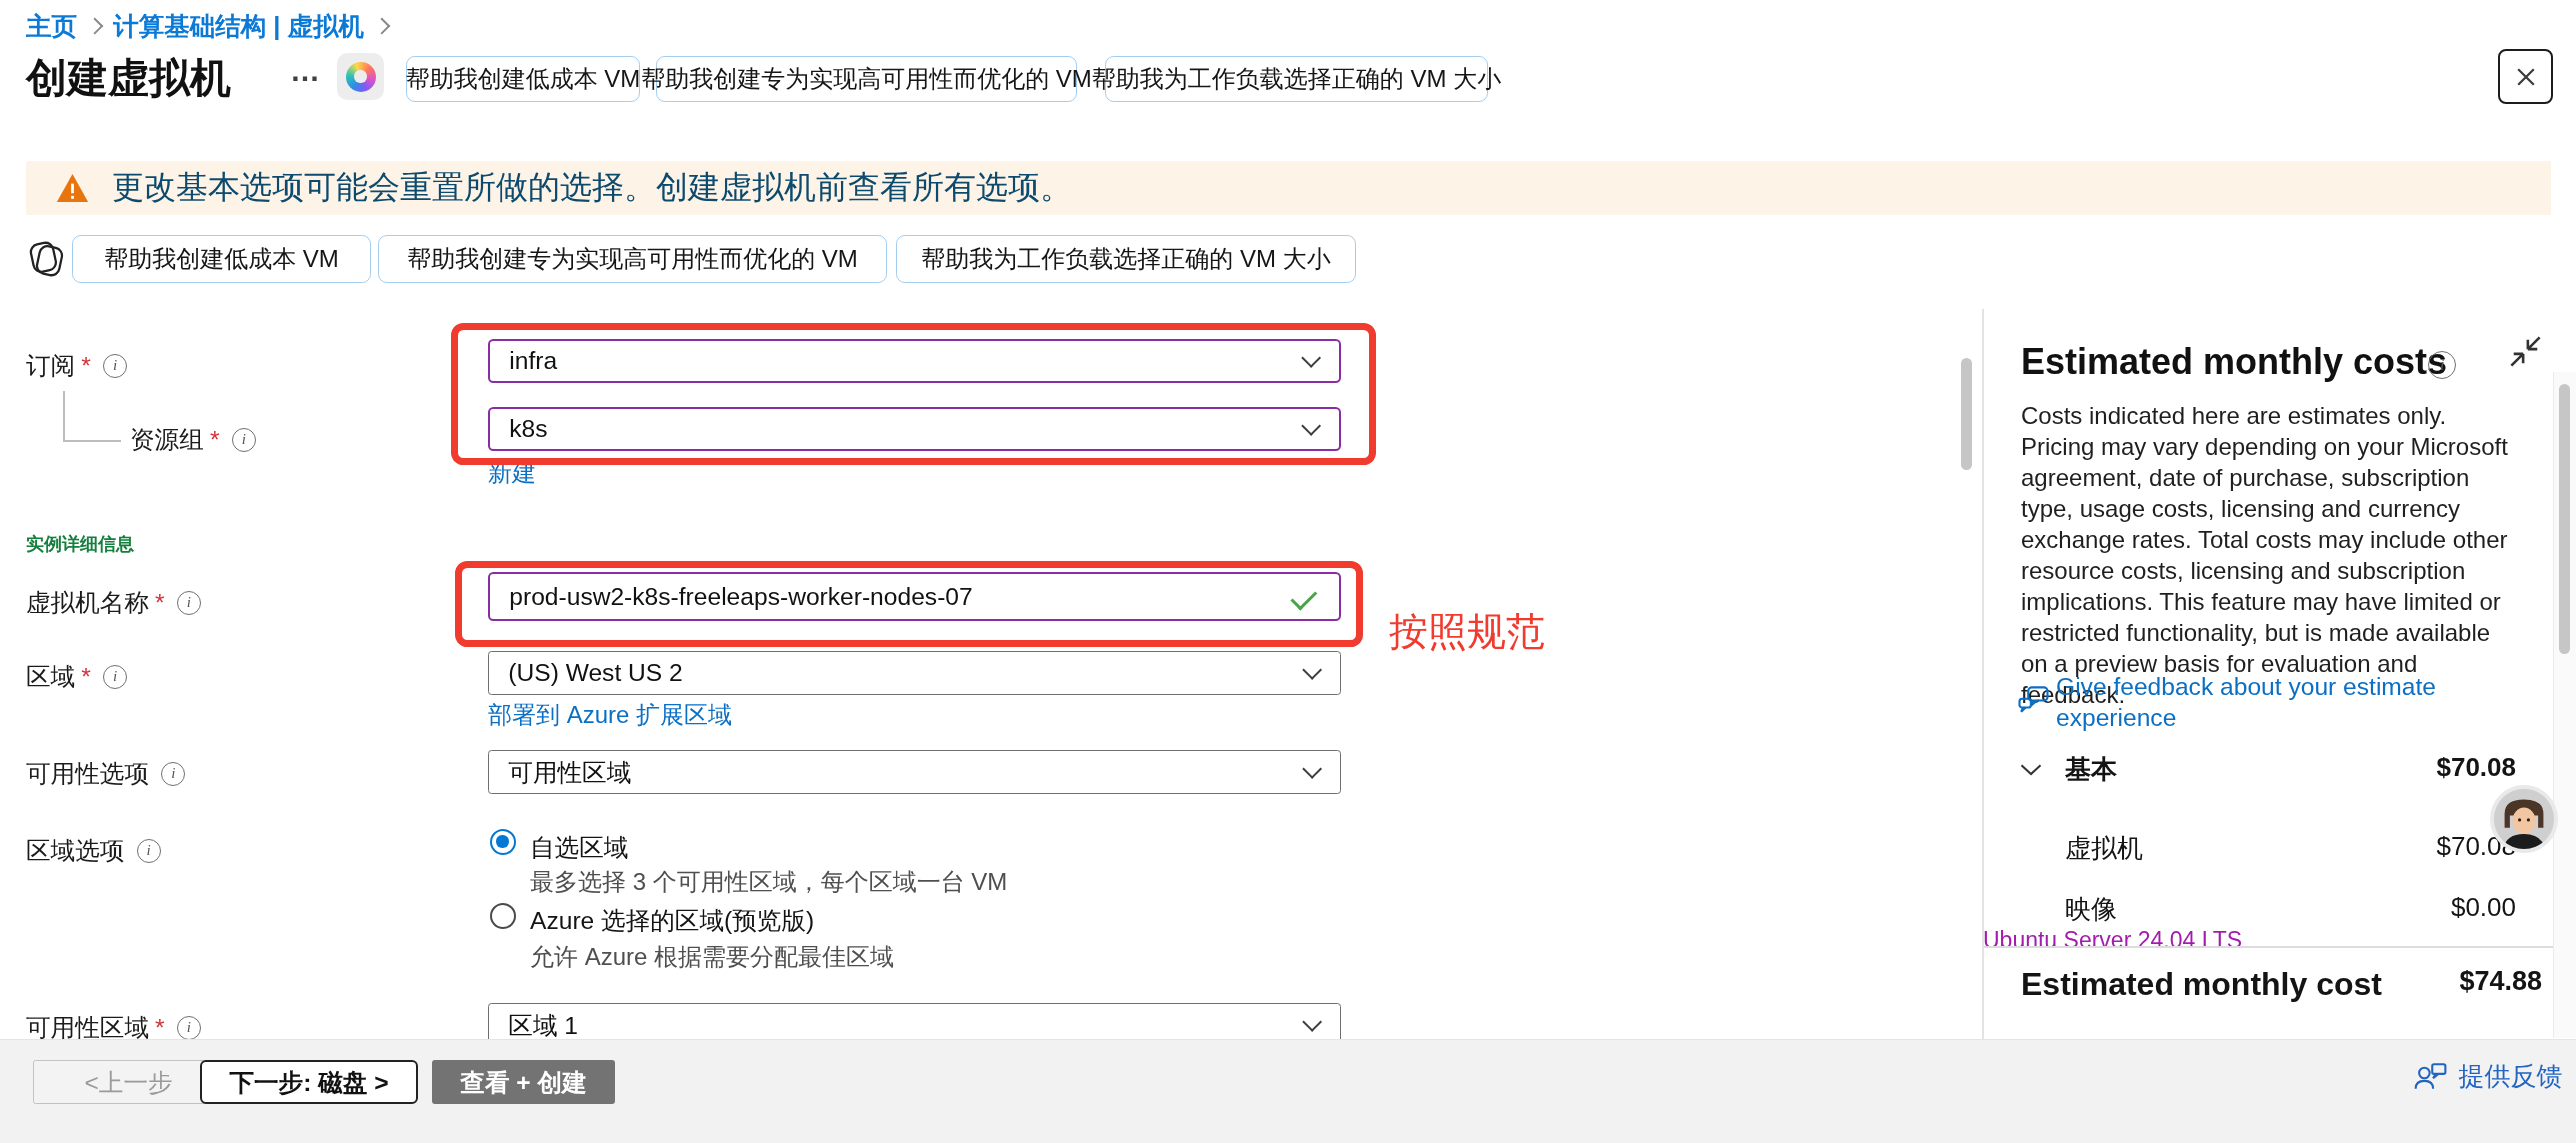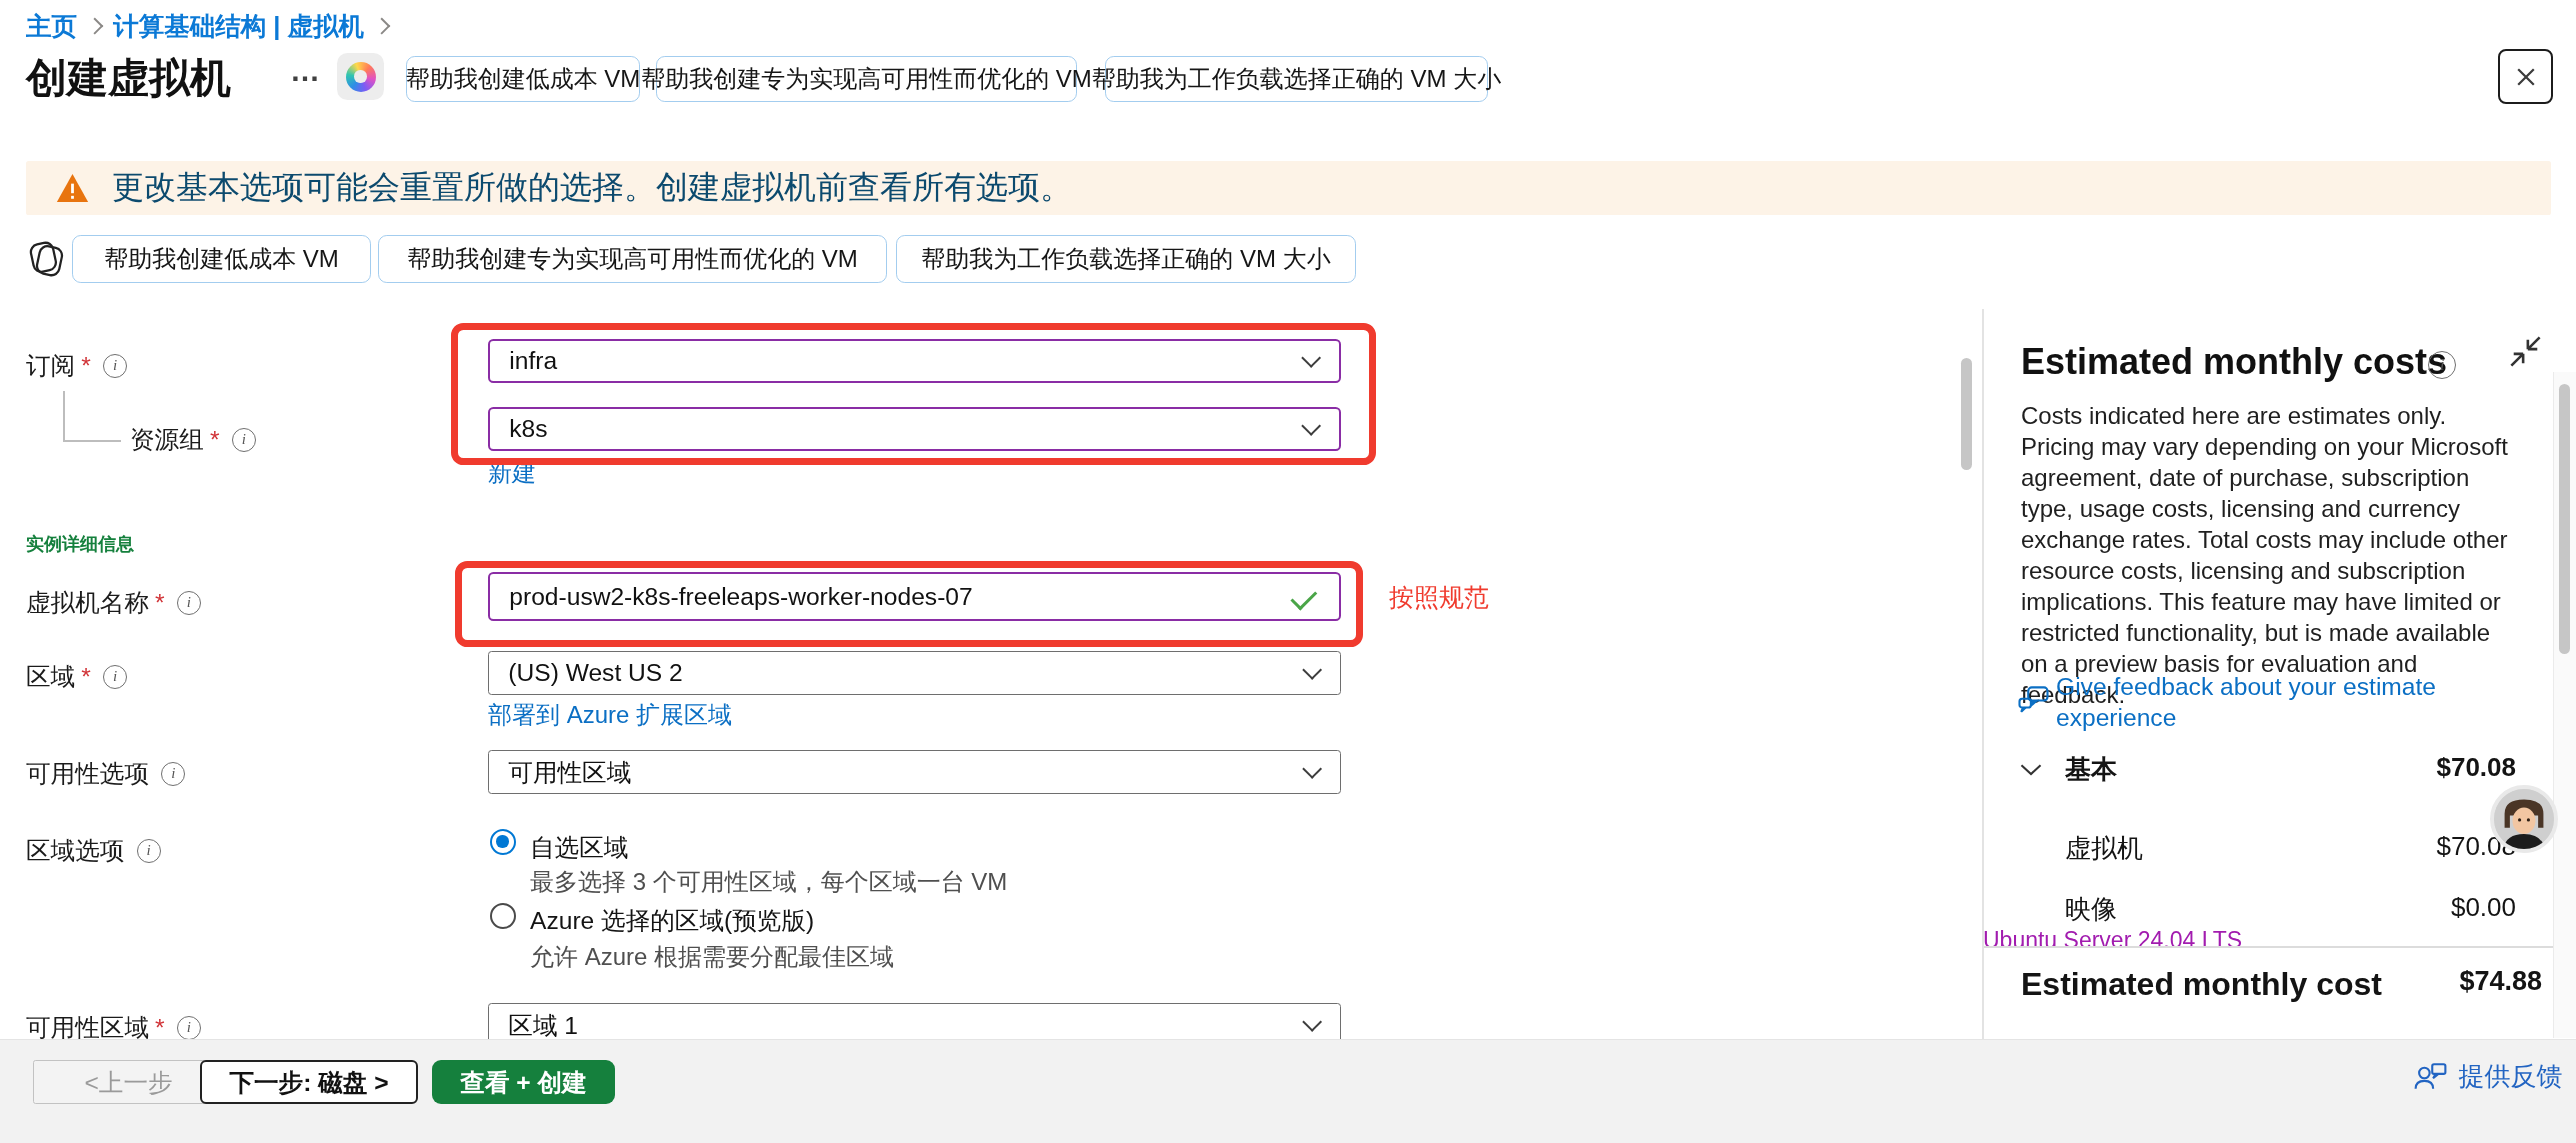--- a/index.html
+++ b/index.html
@@ -33,36 +33,36 @@
   .blue-link{font-size:24px;color:#0b6fc4;cursor:pointer;}
   .radio{position:absolute;width:26px;height:26px;border-radius:50%;box-sizing:border-box;background:#fff;cursor:pointer;}
   .radio.sel{border:2.6px solid #0078d4;}
   .radio.sel::after{content:"";position:absolute;left:4.4px;top:4.4px;width:12.3px;height:12.3px;border-radius:50%;background:#0078d4;}
   .radio.unsel{border:2.6px solid #4a4a4a;}
   .radio-lbl{position:absolute;font-size:24.6px;color:#141414;}
   .radio-desc{position:absolute;font-size:24px;color:#4f4f4f;}
   .conn{position:absolute;background:#bdbdbd;}
   
   .red-rect{position:absolute;border:7px solid #f03b2e;border-radius:12.3px;pointer-events:none;}
-  .red-note{position:absolute;font-size:25px;color:#f03b2e;}
+  .red-note{position:absolute;font-size:39px;color:#f03b2e;margin-top:24px;}
   
   .panel-title{position:absolute;font-size:36px;font-weight:700;color:#111;}
   .panel-para{position:absolute;font-size:24px;line-height:31px;color:#1f1f1f;}
   .cost-lbl{position:absolute;font-size:26px;color:#141414;}
   .cost-amt{position:absolute;font-size:26px;color:#141414;text-align:right;}
   .divider-v{position:absolute;width:1.8px;background:#e3e3e3;}
   .divider-h{position:absolute;height:1.8px;background:#dcdcdc;}
   .scroll-thumb{position:absolute;background:#c6c6c6;border-radius:6.1px;cursor:pointer;}
   .scroll-track{position:absolute;background:#fafafa;border-left:1.8px solid #ebebeb;}
   
   .bottom-bar{position:absolute;left:0;top:1039px;width:2576px;height:104px;background:#f2f2f2;border-top:1.8px solid #e4e4e4;z-index:6;}
   .btn{position:absolute;height:44px;box-sizing:border-box;display:flex;align-items:center;justify-content:center;font-size:24.6px;cursor:pointer;white-space:nowrap;}
   .btn-prev{left:33px;top:20px;width:191px;background:#f3f3f3;border:1.8px solid #c2c2c2;color:#9a9a9a;border-radius:2.6px;}
   .btn-next{left:200px;top:20px;width:218px;background:#fff;border:2.6px solid #222;color:#111;font-weight:700;border-radius:6px;}
-  .btn-review{left:432px;top:20px;width:183px;background:#15803d;color:#fff;font-weight:700;border-radius:9px;border:none;}
+  .btn-review{left:432px;top:20px;width:183px;background:#737373;color:#fff;font-weight:700;border-radius:3px;border:none;}
   .avatar{position:absolute;left:2490px;top:785px;width:68px;height:68px;border-radius:50%;background:#d2d2d2;border:4.4px solid #e9e9e9;overflow:hidden;z-index:7;box-sizing:border-box;cursor:pointer;}
 </style>
 </head>
 <body>
 
 <div class="screen">
 
   <div class="abs" style="left:26px;top:8.8px;display:flex;align-items:center;">
     <span class="crumb">主页</span>
     <span class="chev"></span>

